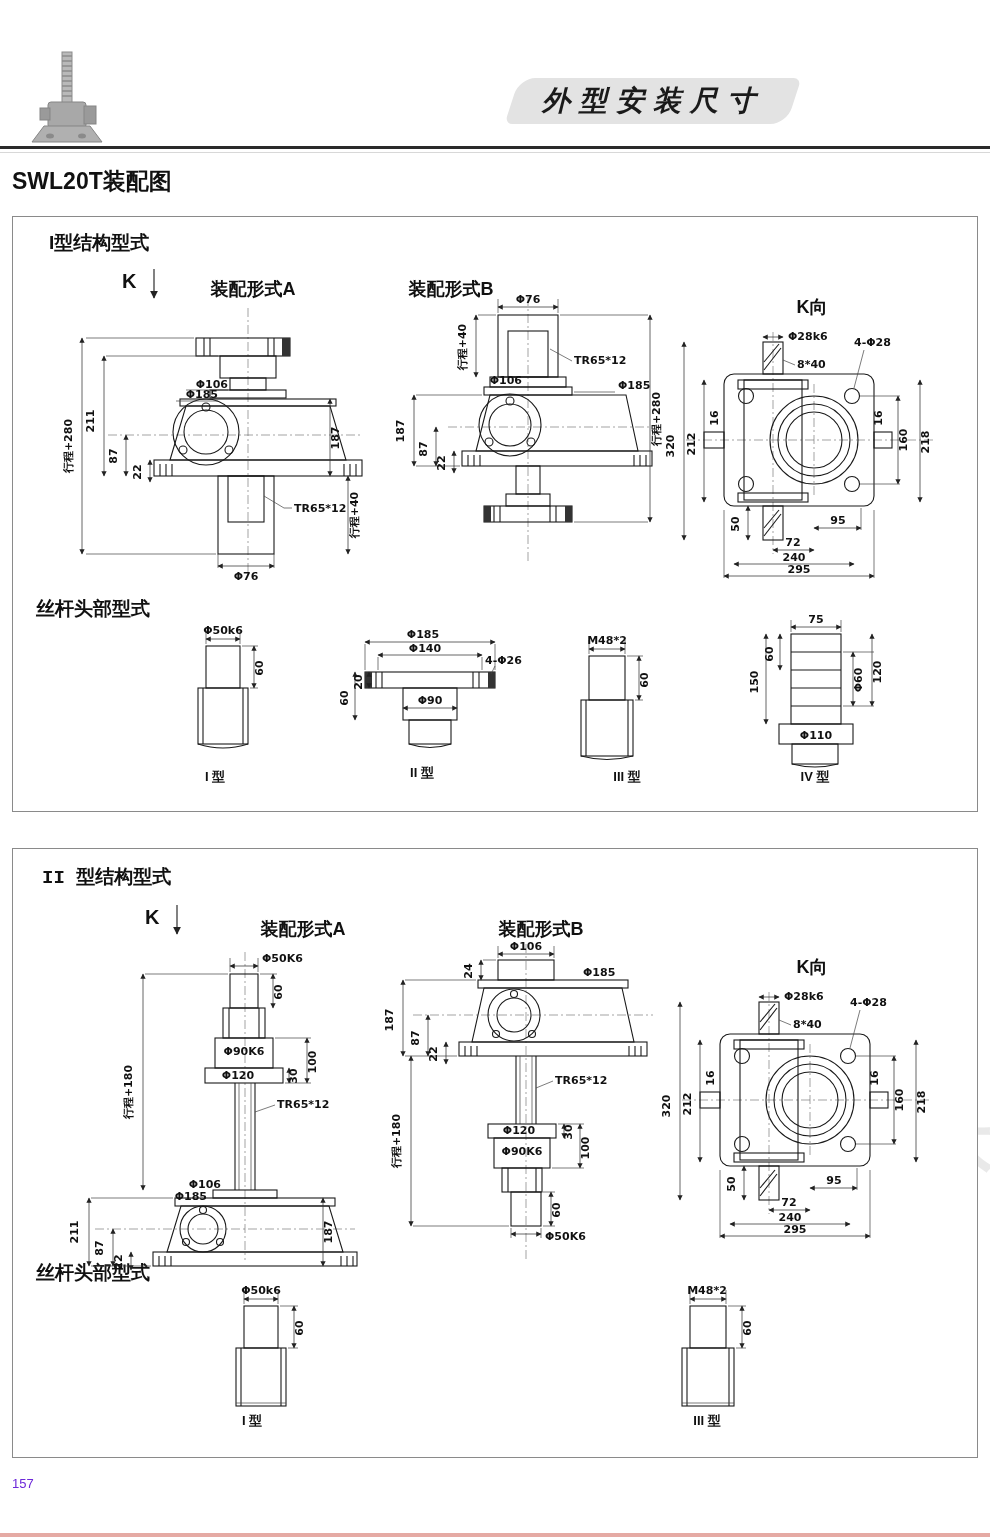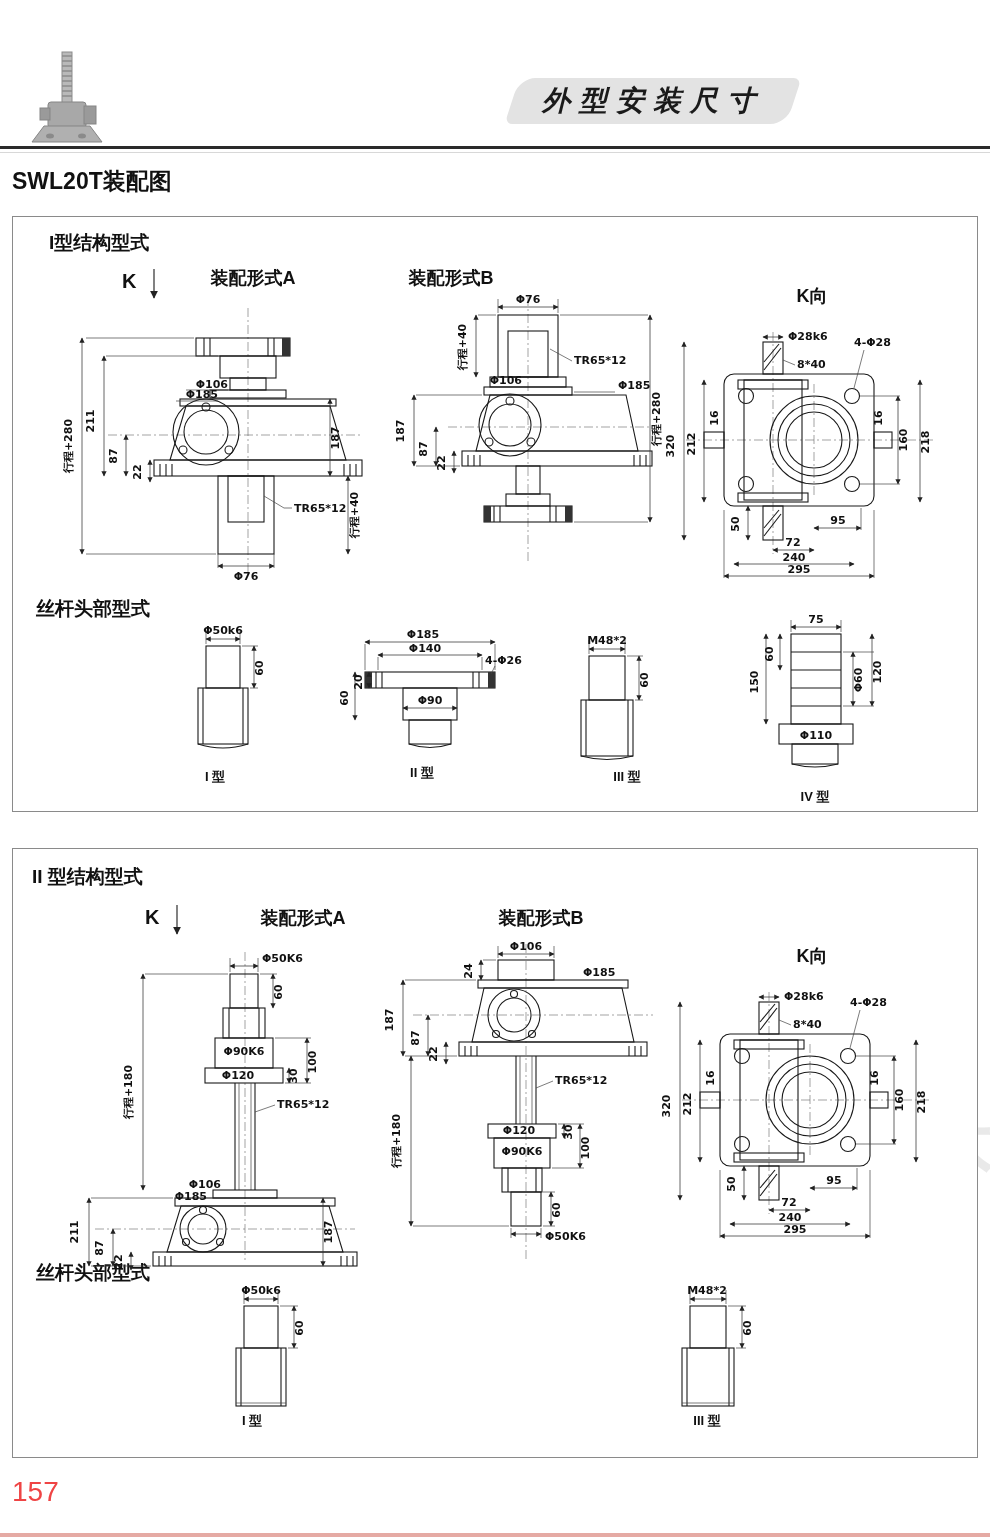--- a/index.html
+++ b/index.html
@@ -11,24 +11,24 @@
          transform:skewX(-18deg);border-radius:16px 8px 16px 8px;
          display:flex;align-items:center;justify-content:center;}
   .badge span{transform:skewX(18deg);font-style:italic;font-weight:bold;font-size:28px;
               letter-spacing:9px;color:#1a1a1a;white-space:nowrap;}
   .rule-dark{left:0;top:146px;width:990px;height:3px;background:#2a2a2a;}
   .rule-light{left:0;top:152px;width:990px;height:1px;background:#d8d8d8;}
   .doc-title{left:12px;top:166px;font-size:23px;font-weight:700;}
   
   .frame{border:1px solid #8a8a8a;background:#fff;}
   .sec-head{font-size:19px;font-weight:bold;}
-  .view-title{font-size:18px;font-weight:bold;text-align:center;white-space:nowrap;}
+  .view-title{font-size:18px;font-weight:bold;text-align:center;white-space:nowrap;margin-top:11px;}
   .k-label{font-size:20px;font-weight:bold;}
   .type-label{font-size:13px;font-weight:bold;text-align:center;white-space:nowrap;}
-  .pagenum{left:12px;top:1476px;font-size:28px;color:#ef4444;}
+  .pagenum{left:12px;top:1476px;font-size:13px;color:#6d28d9;}
   .bottom-line{left:0;top:1533px;width:990px;height:4px;background:#e5aaa4;}
   .watermark{left:112px;top:1098px;font-size:80px;font-weight:bold;color:#bdbdbd;
              opacity:.32;letter-spacing:6px;white-space:nowrap;z-index:0;}
   svg{position:absolute;z-index:1;overflow:visible;}
   svg .ln{stroke:#1a1a1a;stroke-width:1.1;fill:none;}
   svg .thin{stroke:#444;stroke-width:.7;fill:none;}
   svg .dm{stroke:#333;stroke-width:.75;fill:none;}
   svg .cl{stroke:#666;stroke-width:.6;stroke-dasharray:9 3 2 3;fill:none;}
   svg .hx{fill:#333;stroke:none;}
   svg text{font:600 11px "DejaVu Sans","Liberation Sans",sans-serif;fill:#111;}
@@ -380,24 +380,24 @@
       <text x="21" y="42" text-anchor="middle" transform="rotate(-90 21 42)">60</text>
       <text x="110" y="68" text-anchor="middle" transform="rotate(-90 110 68)">Φ60</text>
       <text x="129" y="60" text-anchor="middle" transform="rotate(-90 129 60)">120</text>
       <text x="64" y="127" text-anchor="middle">Φ110</text>
     </g>
   </svg>
 
   <div class="abs type-label" style="left:180px;top:768px;width:70px;">I 型</div>
   <div class="abs type-label" style="left:382px;top:764px;width:80px;">II 型</div>
   <div class="abs type-label" style="left:582px;top:768px;width:90px;">III 型</div>
-  <div class="abs type-label" style="left:775px;top:788px;width:80px;">IV 型</div>
+  <div class="abs type-label" style="left:775px;top:768px;width:80px;">IV 型</div>
 
   <div class="abs frame" style="left:12px;top:848px;width:964px;height:608px;"></div>
-  <div class="abs sec-head" style="left:32px;top:864px;">II 型结构型式</div>
+  <div class="abs sec-head" style="left:42px;top:864px;font-family:Liberation Mono, monospace;">II 型结构型式</div>
 
   <div class="abs k-label" style="left:145px;top:906px;">K</div>
   <svg class="abs" style="left:169px;top:904px;" width="16" height="40">
     <line x1="8" y1="1" x2="8" y2="30" class="ln" marker-end="url(#ar)"></line>
   </svg>
   <div class="abs view-title" style="left:238px;top:906px;width:130px;">装配形式A</div>
   <div class="abs view-title" style="left:476px;top:906px;width:130px;">装配形式B</div>
   <div class="abs view-title" style="left:780px;top:944px;width:64px;">K向</div>
 
   <svg class="abs" style="left:55px;top:942px;" width="310" height="330" viewBox="0 0 310 330">

